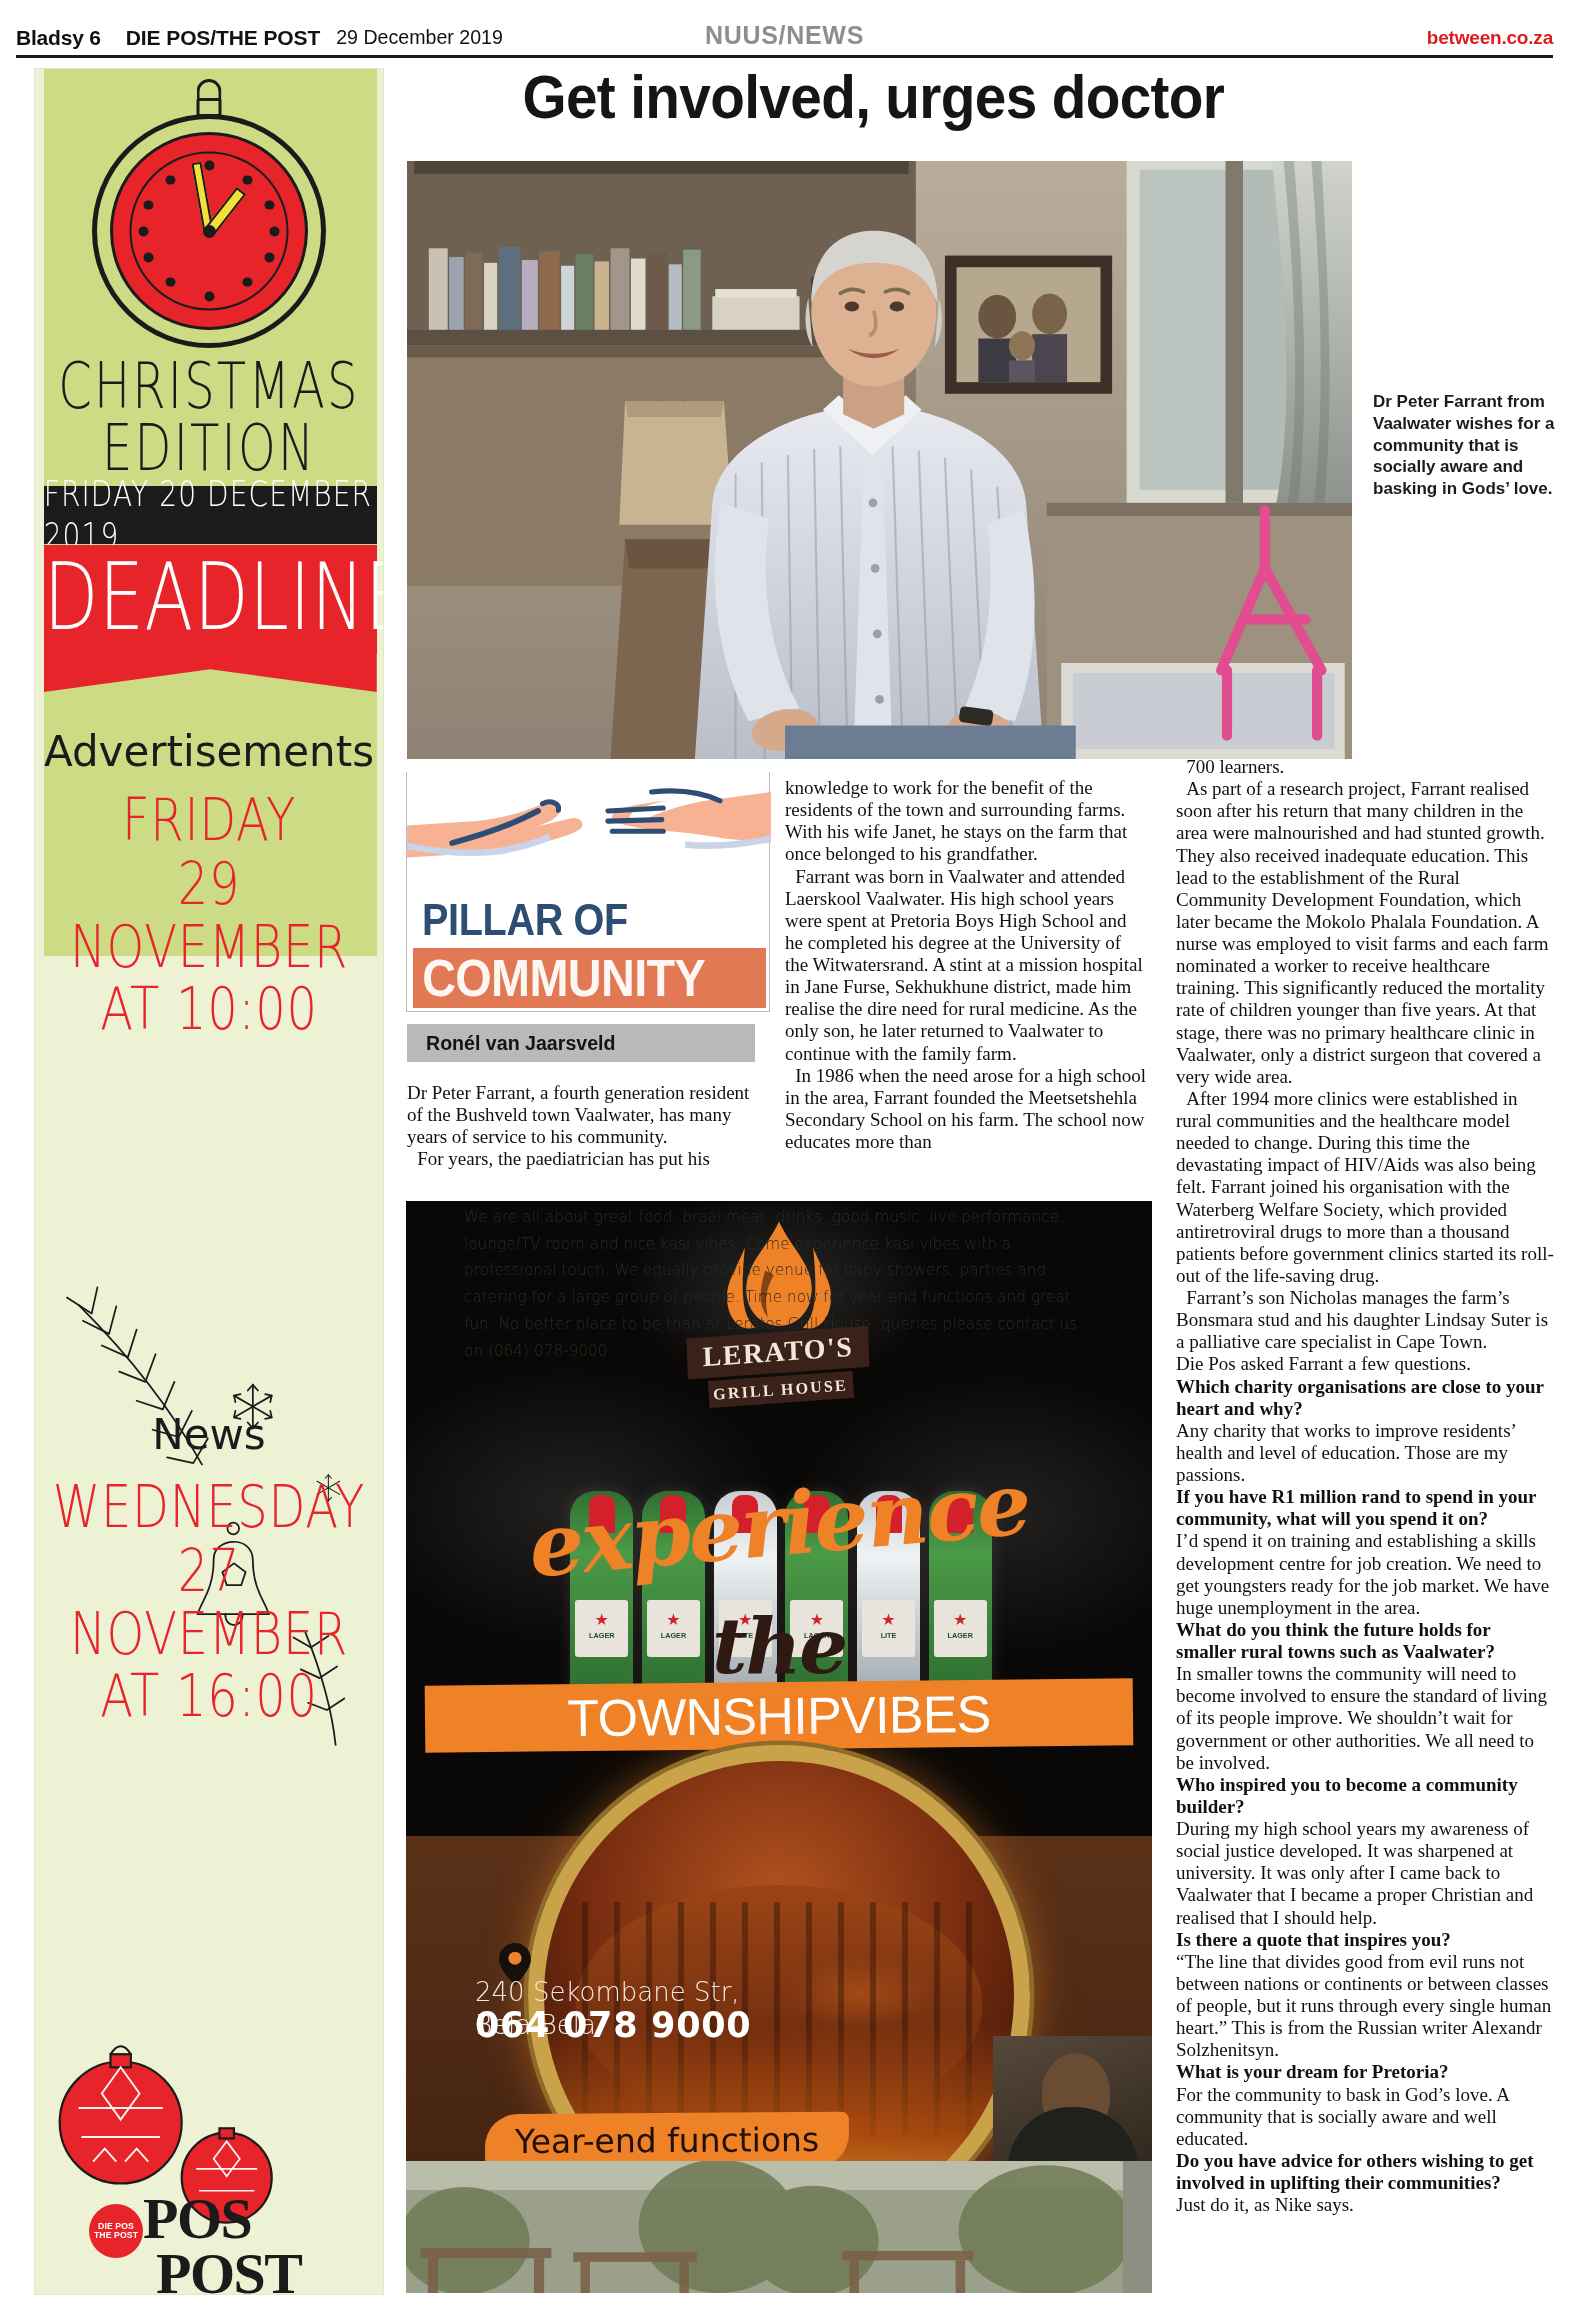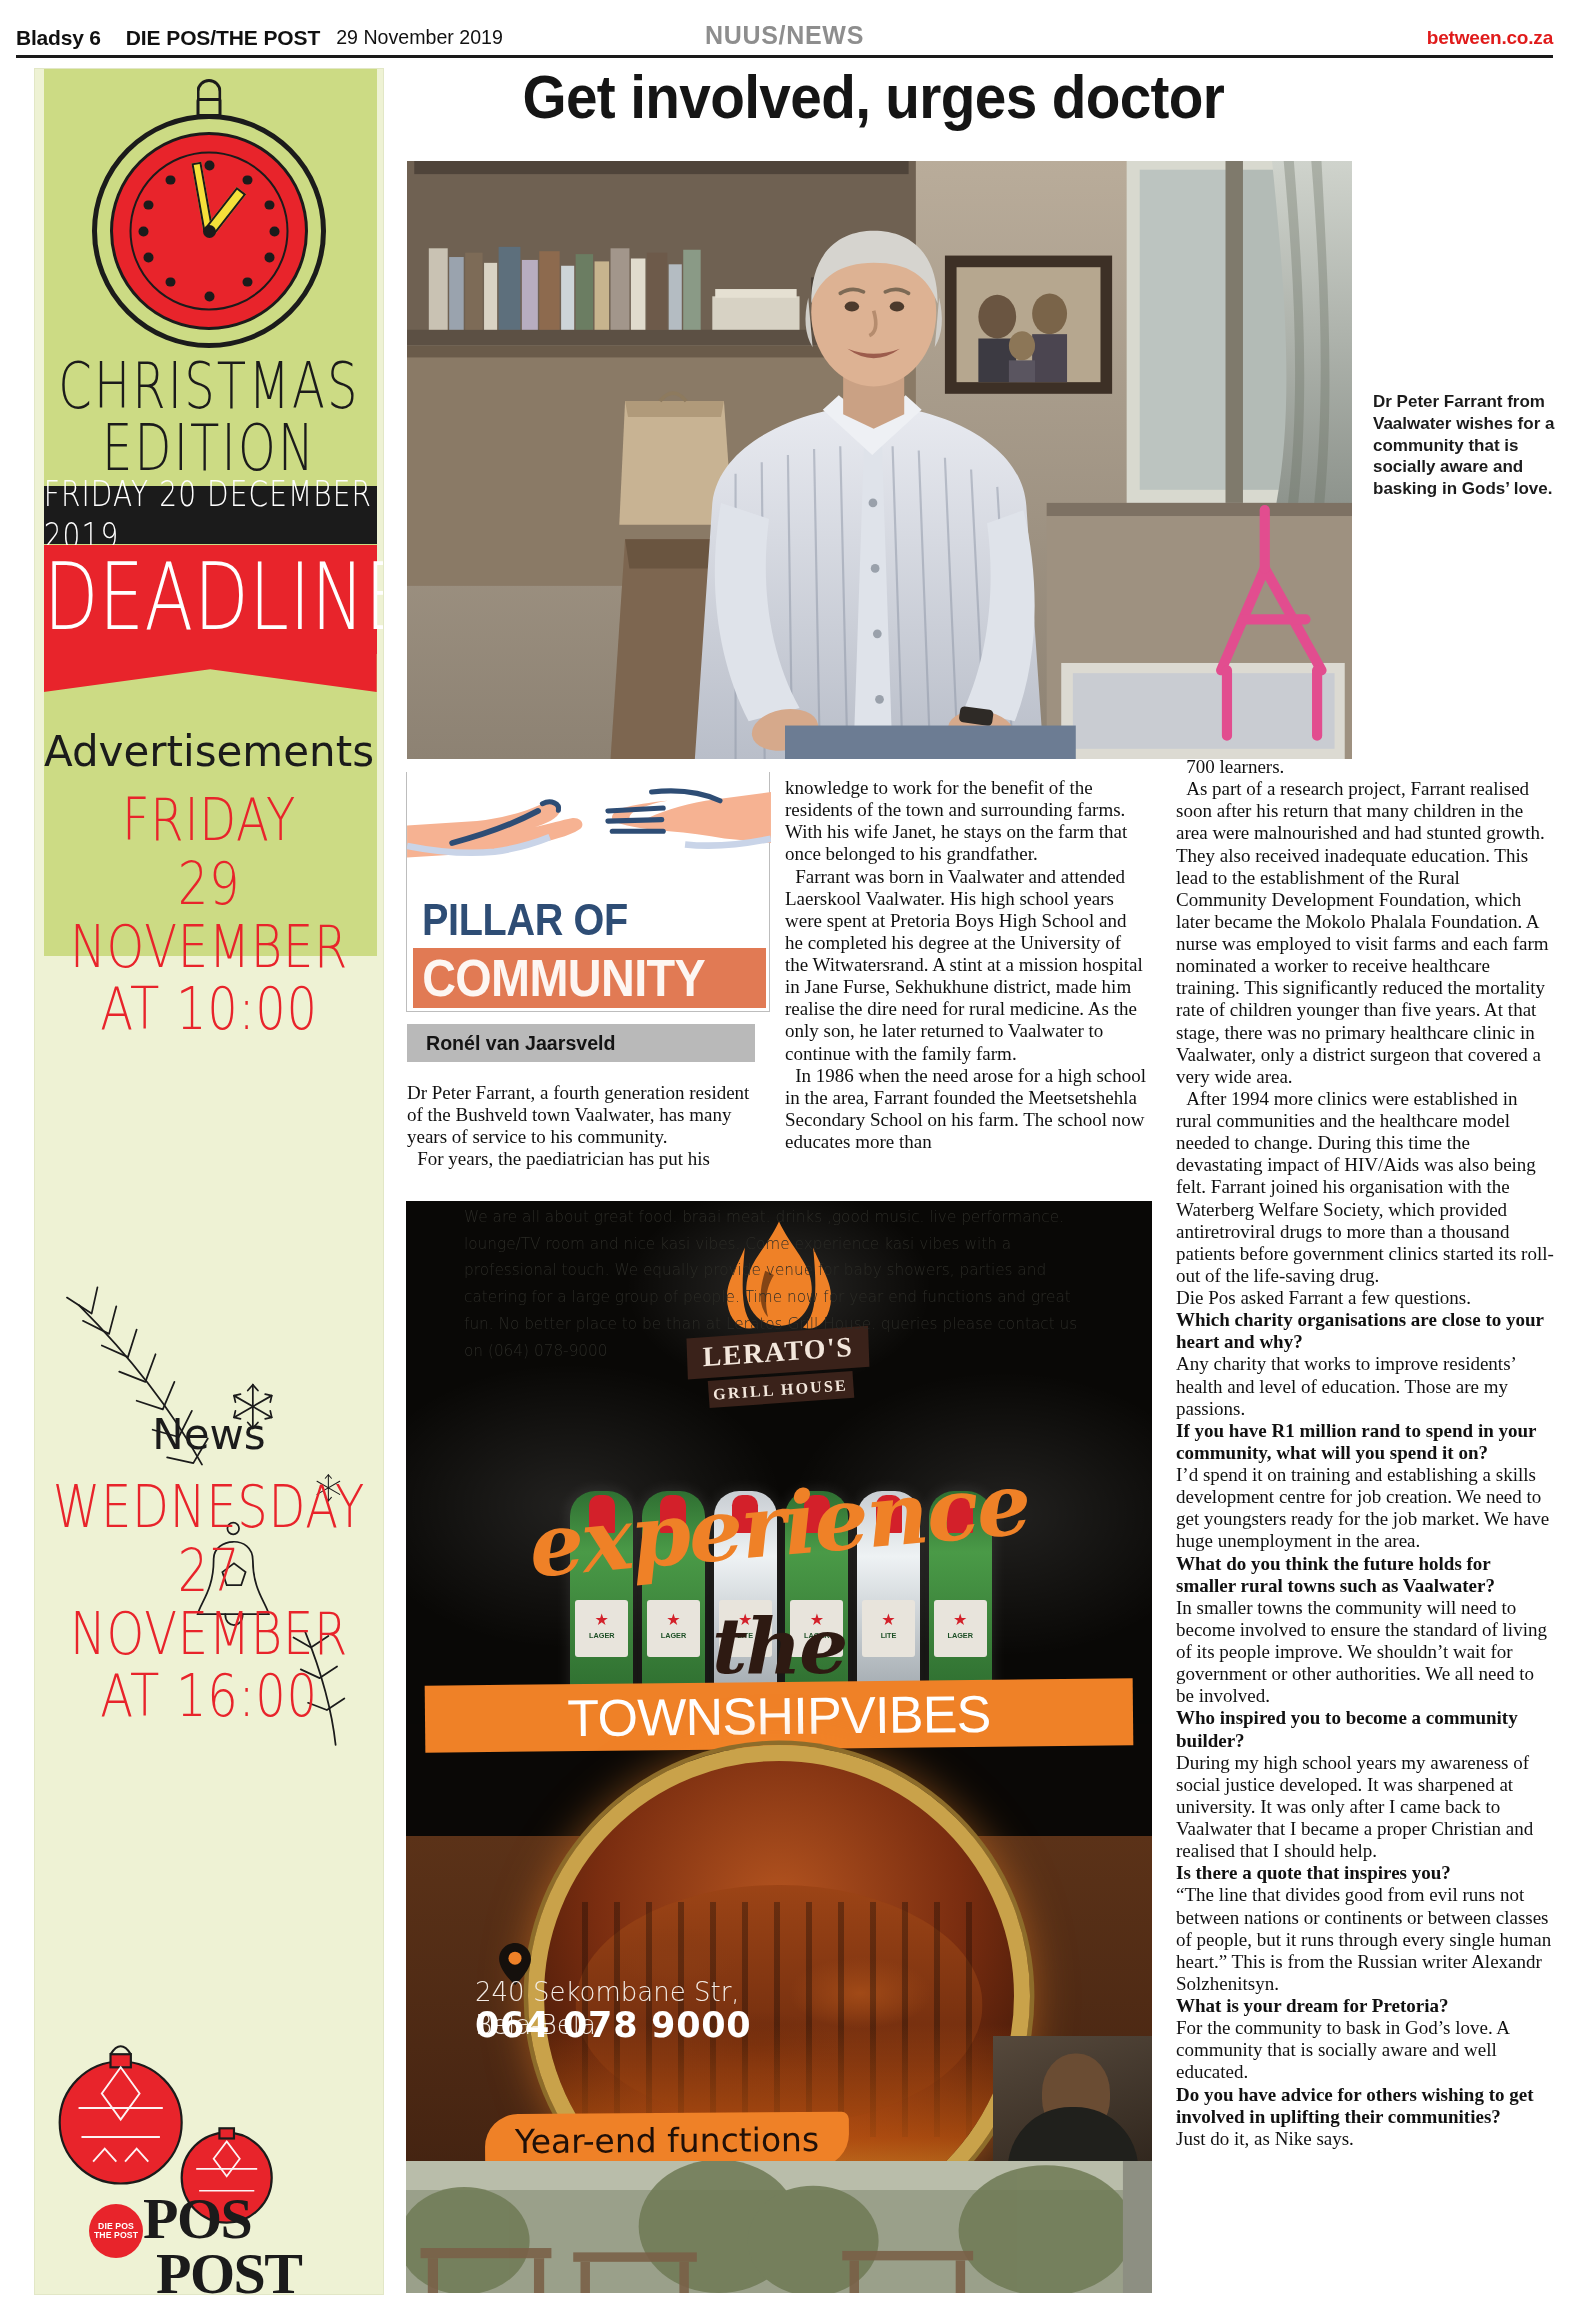--- a/index.html
+++ b/index.html
@@ -396,21 +396,21 @@
     width:131px; height:63px; border-radius:65px 65px 0 0; background:#20201c;
   }
 </style>
 </head>
 <body>
 
 <div class="masthead">
   <div class="masthead-inner">
     <div class="mh-page">Bladsy 6</div>
     <div class="mh-title">DIE POS/THE POST</div>
-    <div class="mh-date">29 November 2019</div>
+    <div class="mh-date">29 December 2019</div>
     <div class="mh-section">NUUS/NEWS</div>
     <div class="mh-url">between.co.za</div>
   </div>
   <div class="mh-rule"></div>
 </div>
 
 <div class="sidebar-ad">
   <div class="sb-greenpanel"></div>
 
   <svg class="deco-svg" viewBox="0 0 482 3063">
@@ -707,20 +707,21 @@
   </div>
 <div class="col" id="col2">
     <p class="noind">knowledge to work for the benefit of the residents of the town and surrounding farms. With his wife Janet, he stays on the farm that once belonged to his grandfather.</p>
     <p>Farrant was born in Vaalwater and attended Laerskool Vaalwater. His high school years were spent at Pretoria Boys High School and he completed his degree at the University of the Witwatersrand. A stint at a mission hospital in Jane Furse, Sekhukhune district, made him realise the dire need for rural medicine. As the only son, he later returned to Vaalwater to continue with the family farm.</p>
     <p>In 1986 when the need arose for a high school in the area, Farrant founded the Meetsetshehla Secondary School on his farm. The school now educates more than</p>
   </div>
 <div class="col" id="col3">
     <p>700 learners.</p>
     <p>As part of a research project, Farrant realised soon after his return that many children in the area were malnourished and had stunted growth. They also received inadequate education. This lead to the establishment of the Rural Community Development Foundation, which later became the Mokolo Phalala Foundation. A nurse was employed to visit farms and each farm nominated a worker to receive healthcare training. This significantly reduced the mortality rate of children younger than five years. At that stage, there was no primary healthcare clinic in Vaalwater, only a district surgeon that covered a very wide area.</p>
     <p>After 1994 more clinics were established in rural communities and the healthcare model needed to change. During this time the devastating impact of HIV/Aids was also being felt. Farrant joined his organisation with the Waterberg Welfare Society, which provided antiretroviral drugs to more than a thousand patients before government clinics started its roll-out of the life-saving drug.</p>
+    <p>Farrant’s son Nicholas manages the farm’s Bonsmara stud and his daughter Lindsay Suter is a palliative care specialist in Cape Town.</p>
     <p class="noind">Die Pos asked Farrant a few questions.</p>
     <p class="q">Which charity organisations are close to your heart and why?</p>
     <p class="noind">Any charity that works to improve residents’ health and level of education. Those are my passions.</p>
     <p class="q">If you have R1 million rand to spend in your community, what will you spend it on?</p>
     <p class="noind">I’d spend it on training and establishing a skills development centre for job creation. We need to get youngsters ready for the job market. We have huge unemployment in the area.</p>
     <p class="q">What do you think the future holds for smaller rural towns such as Vaalwater?</p>
     <p class="noind">In smaller towns the community will need to become involved to ensure the standard of living of its people improve. We shouldn’t wait for government or other authorities. We all need to be involved.</p>
     <p class="q">Who inspired you to become a community builder?</p>
     <p class="noind">During my high school years my awareness of social justice developed. It was sharpened at university. It was only after I came back to Vaalwater that I became a proper Christian and realised that I should help.</p>
     <p class="q">Is there a quote that inspires you?</p>

